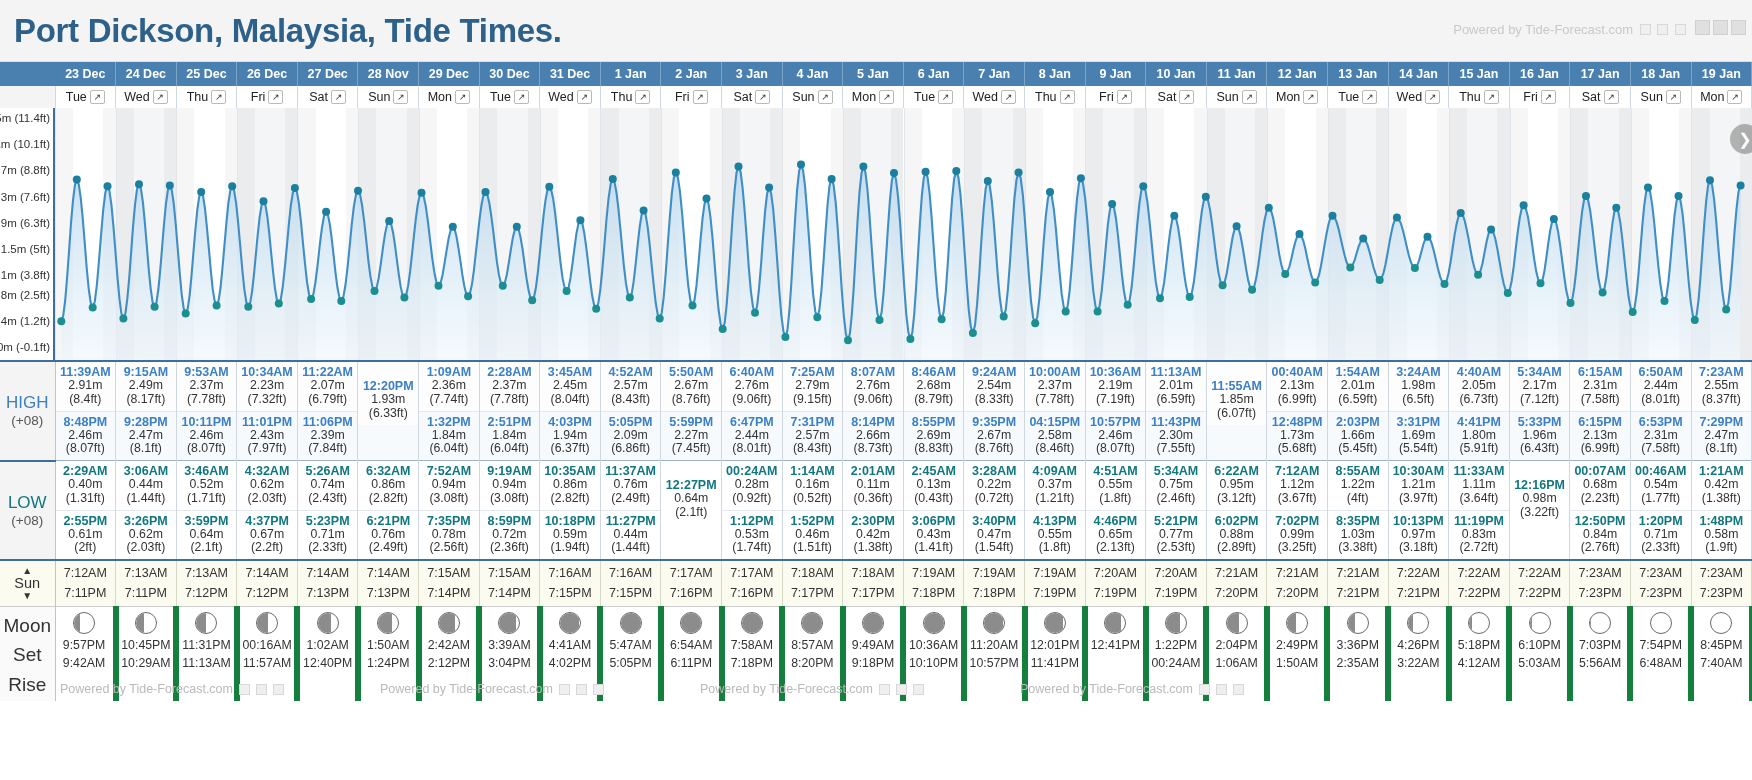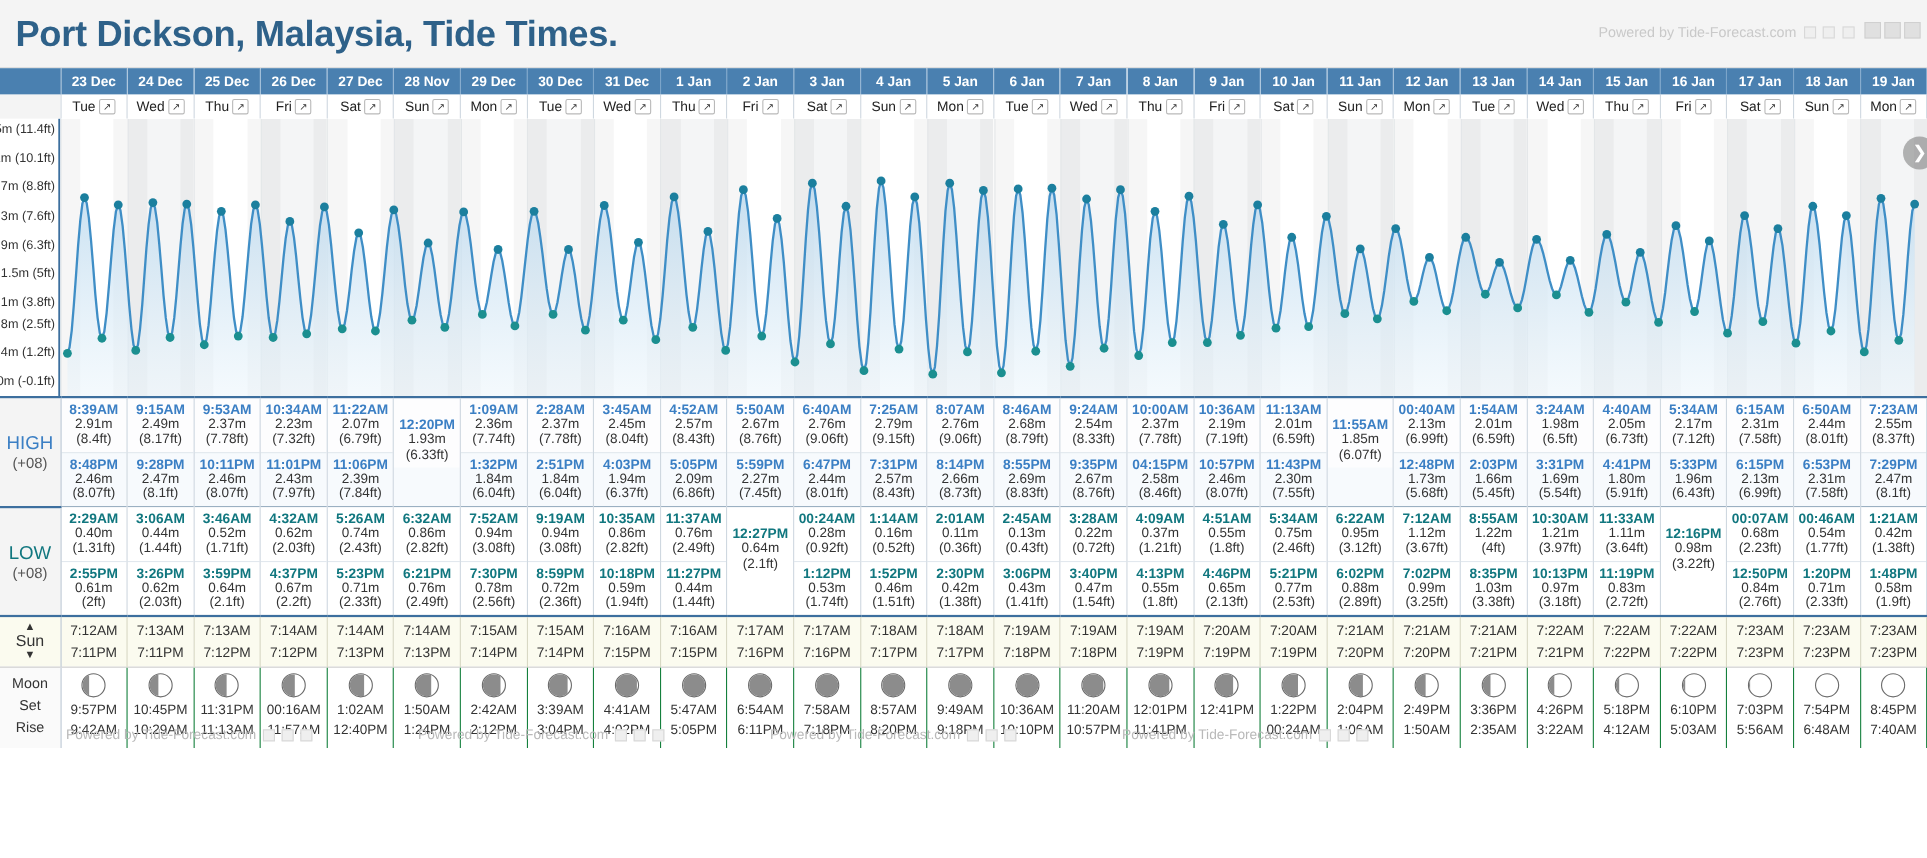--- a/index.html
+++ b/index.html
@@ -118,27 +118,27 @@
     color:#333; height:46px; line-height:1.55; padding:3px 0;
   }
   tr.sun td.rowlab{
     background:#fbfbef; border-right:1px solid #b9c6d2;
   }
   .sunlab{ font-size:14.5px; color:#333; line-height:1.0; }
   .sunlab .ar{ font-size:10px; display:block; line-height:1; }
 
   
   tr.moon td{
-    background:#ffffff; border-right:1px solid #15803d; border-top:1px solid #ccc;
+    background:#ffffff; border-right:6px solid #15803d; border-top:1px solid #ccc;
     text-align:center; font-size:12.5px; color:#333; padding:4px 0 2px;
     height:74px; vertical-align:top;
   }
   tr.moon td.rowlab{ border-right:1px solid #b9c6d2; background:#fafafa;
      border-top:1px solid #ccc; font-size:14.5px;}
-  .moonlab-stack{ line-height:1.55; font-size:13px; }
+  .moonlab-stack{ line-height:1.55; font-size:19px; }
   .mphase{ width:22px;height:22px;border-radius:50%; margin:1px auto 3px;
            border:1px solid #6b6b6b; position:relative; overflow:hidden; background:#fff;}
   .mphase .dark{ position:absolute; top:0; bottom:0; background:#8c8c8c; }
   .mtime{ font-size:12.3px; line-height:1.45; white-space:nowrap;}
 
   
   #footer{
     position:absolute; left:0; bottom:0; width:1752px; height:24px;
     display:flex; align-items:center; gap:96px; padding-left:60px;
     font-size:12.5px; color:#b9b9b9; background:transparent; pointer-events:none;
@@ -654,21 +654,21 @@
     </td>
   </tr>
 
   <tr class="hi" id="row-high">
     <td class="rowlab">
       <div class="rl-main">HIGH</div>
       <div class="rl-sub">(+08)</div>
     </td>
   <td class="tide">
             <div class="ev">
-              <div class="t">8:39AM</div>
+              <div class="t">11:39AM</div>
               <div class="m">2.91m</div>
               <div class="f">(8.4ft)</div>
             </div>
             <div class="ev">
               <div class="t">8:48PM</div>
               <div class="m">2.46m</div>
               <div class="f">(8.07ft)</div>
             </div>
           </td>
           <td class="tide">
@@ -1064,21 +1064,21 @@
               <div class="f">(2.49ft)</div>
             </div>
           </td>
           <td class="tide lowcell">
             <div class="ev">
               <div class="t">7:52AM</div>
               <div class="m">0.94m</div>
               <div class="f">(3.08ft)</div>
             </div>
             <div class="ev">
-              <div class="t">7:30PM</div>
+              <div class="t">7:35PM</div>
               <div class="m">0.78m</div>
               <div class="f">(2.56ft)</div>
             </div>
           </td>
           <td class="tide lowcell">
             <div class="ev">
               <div class="t">9:19AM</div>
               <div class="m">0.94m</div>
               <div class="f">(3.08ft)</div>
             </div>

